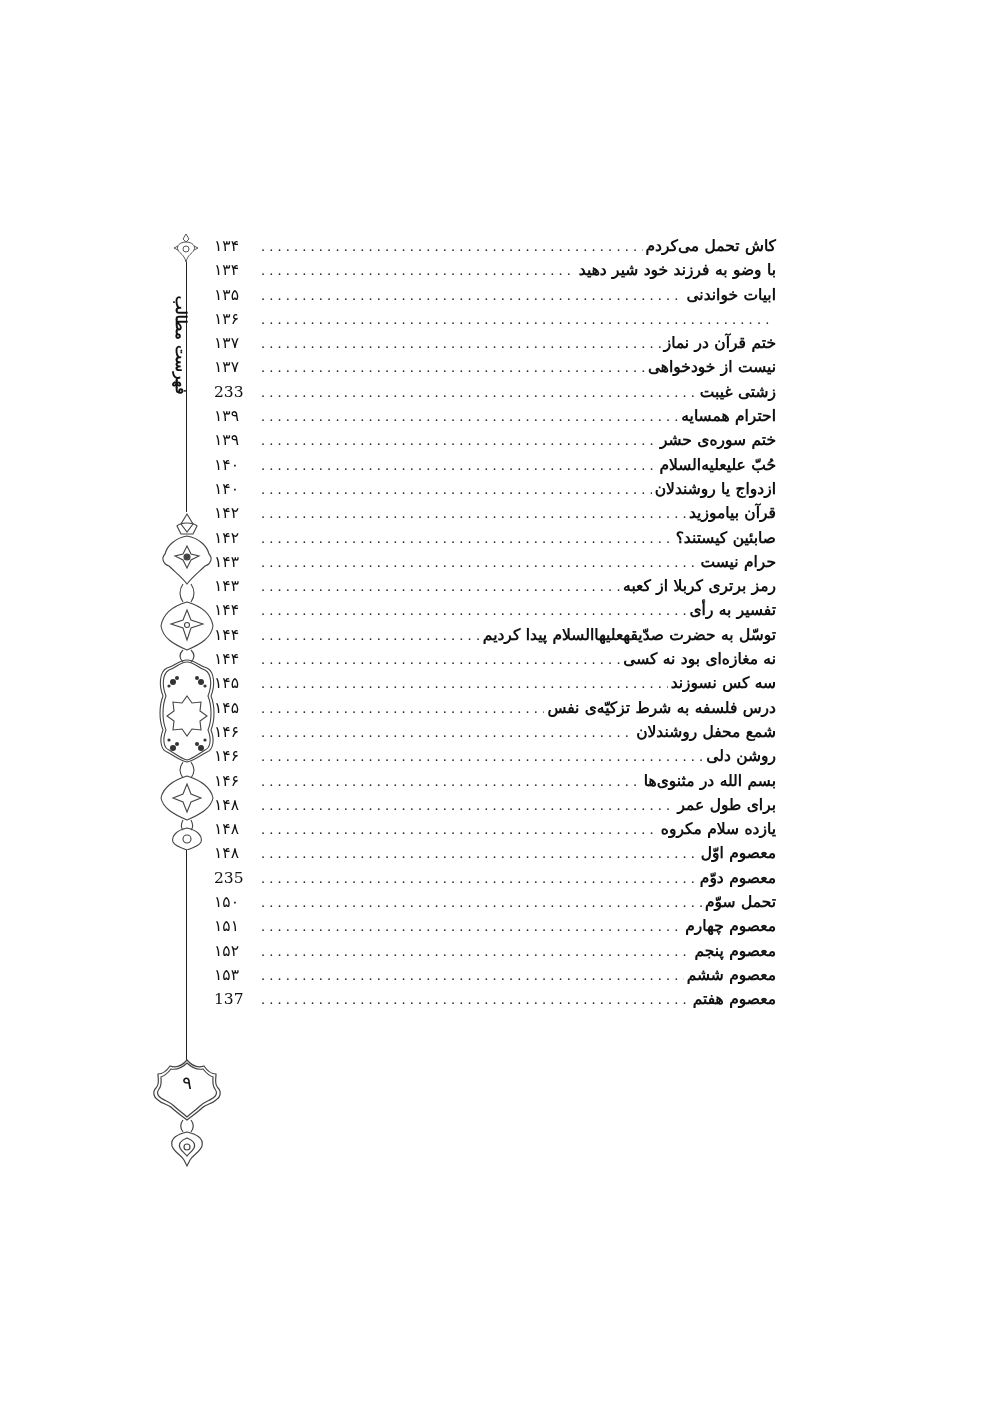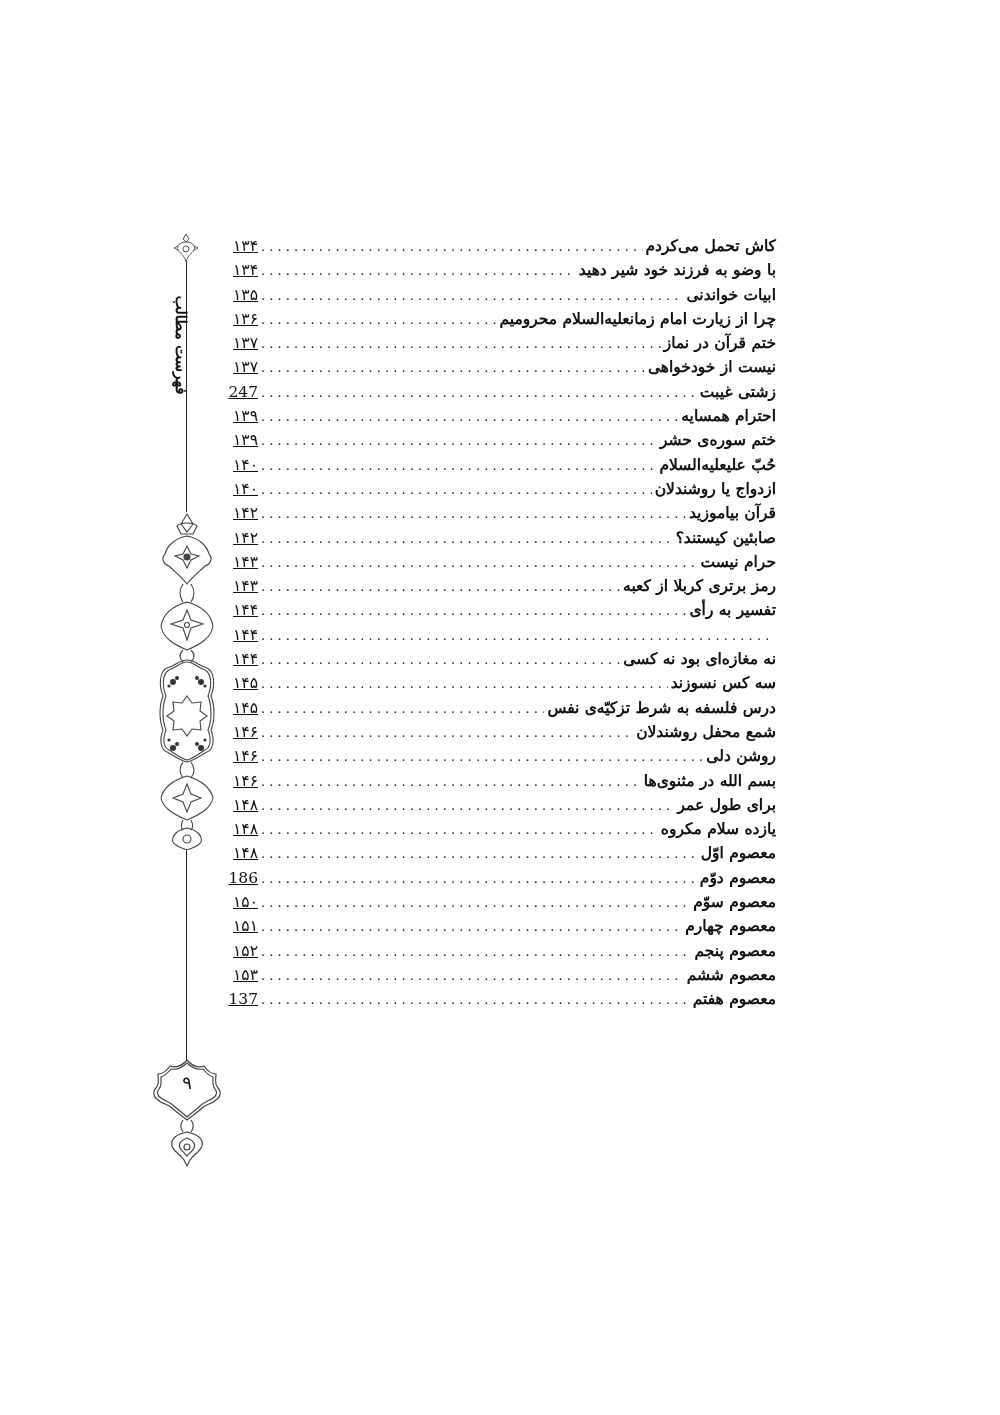--- a/index.html
+++ b/index.html
@@ -3,21 +3,21 @@
 <meta charset="utf-8">
 <style>
   html, body { margin:0; padding:0; }
   body { width:1000px; height:1415px; background:#ffffff; position:relative; overflow:hidden; font-family:"DejaVu Serif", serif; color:#111; }
   .page { position:absolute; left:0; top:0; width:1000px; height:1415px; }
   .toc { position:absolute; left:214px; top:234px; width:562px; direction:rtl; }
   .row { display:flex; align-items:baseline; height:24.3px; font-size:15.5px; line-height:24px; white-space:nowrap; }
   .title { flex:0 0 auto;font-weight:bold; }
   .dots { flex:1 1 auto; overflow:hidden; margin:0 3px; color:#222; letter-spacing:3px; font-size:13px; direction:ltr; text-align:right; }
   .dots::before { content:". . . . . . . . . . . . . . . . . . . . . . . . . . . . . . . . . . . . . . . . . . . . . . . . . . . . . . . . . . . . . . . . . . . . . . . . . . . . . . . . . . . . . . . . . . . . . . . . . . . . ."; letter-spacing:0; white-space:nowrap; }
-  .page-num { flex:0 0 auto; width:44px; text-align:right; direction:rtl;text-decoration:underline; }
+  .page-num { flex:0 0 auto; width:44px; text-align:left; direction:rtl; }
   .vline { position:absolute; left:186px; width:1px; background:#222; }
   .side-title { position:absolute; left:168px; top:290px; width:26px; height:110px; }
   .side-title span { position:absolute; left:50%; top:50%; transform:translate(-50%,-50%) rotate(90deg); white-space:nowrap; font-size:15px; font-weight:bold; direction:rtl; }
   .orn { position:absolute; }
   .pnum { position:absolute; left:176px; top:1072px; width:22px; text-align:center; font-size:18px; direction:rtl; }
 </style>
 </head>
 <body>
 
 <div class="page">
@@ -111,38 +111,37 @@
         <span class="title">با وضو به فرزند خود شیر دهید</span>
         <span class="dots"></span>
         <span class="page-num">۱۳۴</span>
       </div>
     <div class="row">
         <span class="title">ابیات خواندنی</span>
         <span class="dots"></span>
         <span class="page-num">۱۳۵</span>
       </div>
     <div class="row">
-        <span class="title">چرا از زیارت امام زمانعلیه‌السلام محرومیم</span>
         <span class="dots"></span>
         <span class="page-num">۱۳۶</span>
       </div>
     <div class="row">
         <span class="title">ختم قرآن در نماز</span>
         <span class="dots"></span>
         <span class="page-num">۱۳۷</span>
       </div>
     <div class="row">
         <span class="title">نیست از خودخواهی</span>
         <span class="dots"></span>
         <span class="page-num">۱۳۷</span>
       </div>
     <div class="row">
         <span class="title">زشتی غیبت</span>
         <span class="dots"></span>
-        <span class="page-num">247</span>
+        <span class="page-num">233</span>
       </div>
     <div class="row">
         <span class="title">احترام همسایه</span>
         <span class="dots"></span>
         <span class="page-num">۱۳۹</span>
       </div>
     <div class="row">
         <span class="title">ختم سوره‌ی حشر</span>
         <span class="dots"></span>
         <span class="page-num">۱۳۹</span>
@@ -176,20 +175,21 @@
         <span class="title">رمز برتری کربلا از کعبه</span>
         <span class="dots"></span>
         <span class="page-num">۱۴۳</span>
       </div>
     <div class="row">
         <span class="title">تفسیر به رأی</span>
         <span class="dots"></span>
         <span class="page-num">۱۴۴</span>
       </div>
     <div class="row">
+        <span class="title">توسّل به حضرت صدّیقهعلیها‌السلام پیدا کردیم</span>
         <span class="dots"></span>
         <span class="page-num">۱۴۴</span>
       </div>
     <div class="row">
         <span class="title">نه مغازه‌ای بود نه کسی</span>
         <span class="dots"></span>
         <span class="page-num">۱۴۴</span>
       </div>
     <div class="row">
         <span class="title">سه کس نسوزند</span>
@@ -227,24 +227,24 @@
         <span class="page-num">۱۴۸</span>
       </div>
     <div class="row">
         <span class="title">معصوم اوّل</span>
         <span class="dots"></span>
         <span class="page-num">۱۴۸</span>
       </div>
     <div class="row">
         <span class="title">معصوم دوّم</span>
         <span class="dots"></span>
-        <span class="page-num">186</span>
-      </div>
-    <div class="row">
-        <span class="title">معصوم سوّم</span>
+        <span class="page-num">235</span>
+      </div>
+    <div class="row">
+        <span class="title">تحمل سوّم</span>
         <span class="dots"></span>
         <span class="page-num">۱۵۰</span>
       </div>
     <div class="row">
         <span class="title">معصوم چهارم</span>
         <span class="dots"></span>
         <span class="page-num">۱۵۱</span>
       </div>
     <div class="row">
         <span class="title">معصوم پنجم</span>

